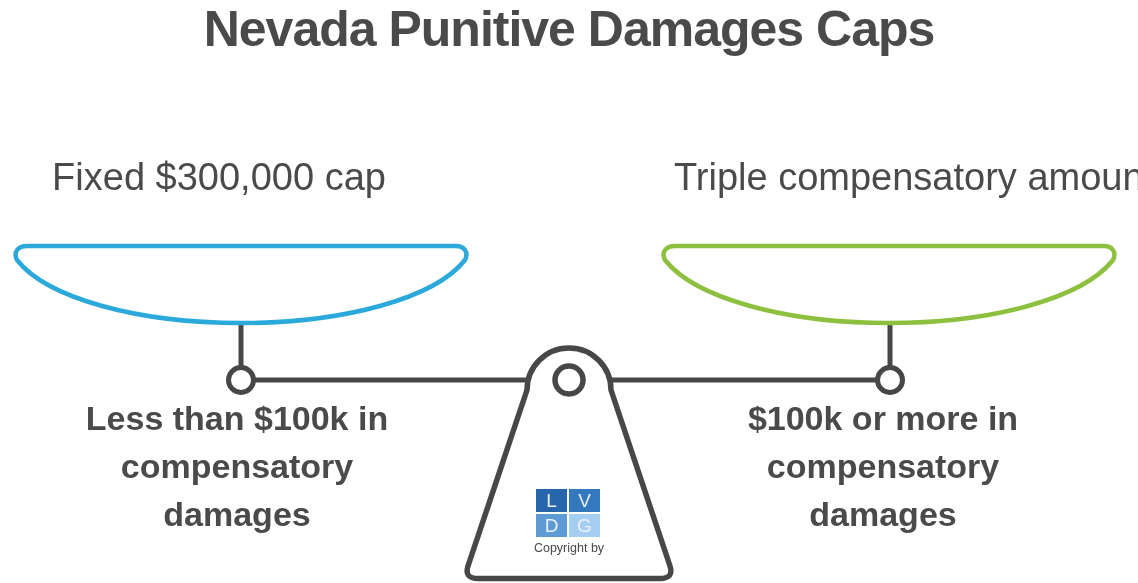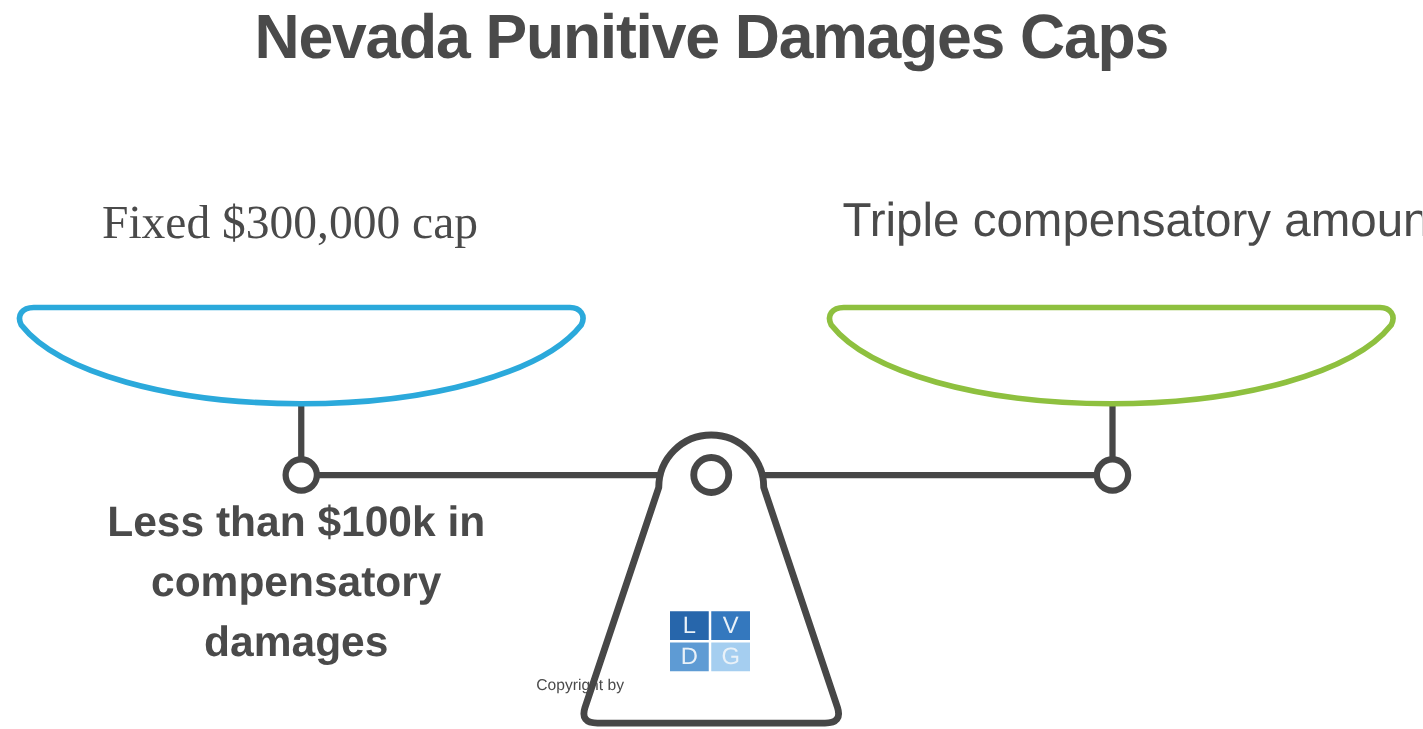--- a/index.html
+++ b/index.html
@@ -30,21 +30,21 @@
   .top-label {
     position: absolute;
     top: 156px;
     width: 400px;
     text-align: center;
     white-space: nowrap;
     font-size: 38px;
     font-weight: 400;
     color: #4a4a4a;
   }
-  .top-label.left  { left: 32px; font-family: Liberation Serif, serif;  }
+  .top-label.left  { left: 19px;  }
   .top-label.right { left: 674px; }
   .bottom-label {
     position: absolute;
     top: 394px;
     width: 380px;
     text-align: center;
     font-size: 34px;
     line-height: 48px;
     font-weight: 700;
     color: #4a4a4a;
@@ -71,21 +71,21 @@
     font-size: 19px;
     font-weight: 400;
     color: #e9f1f8;
     line-height: 1;
   }
   .copyright {
     position: absolute;
     left: 429px;
     top: 540px;
     width: 280px;
-    text-align: left;
+    text-align: center;
     font-size: 12.5px;
     line-height: 16px;
     color: #4a4a4a;
   }
 </style>
 </head>
 <body>
 
 <div class="canvas">
 
@@ -112,20 +112,21 @@
              L 670 566 Q 674 578.5 660 578.5 Z" fill="#ffffff" stroke-width="5.5" stroke-linejoin="round" stroke="#474747"></path>
 
     <circle cx="569" cy="380" r="14" fill="#ffffff" stroke-width="5.5" stroke="#474747"></circle>
 
     <circle cx="241" cy="380" r="12.5" fill="#ffffff" stroke-width="5" stroke="#474747"></circle>
     <circle cx="890" cy="380" r="12.5" fill="#ffffff" stroke-width="5" stroke="#474747"></circle>
   </svg>
 
   <div class="bottom-label left">Less than $100k in compensatory damages</div>
 
+  <div class="bottom-label right">$100k or more in compensatory damages</div>
 
   <div class="logo">
     <div class="logo-cell" style="background-color: rgb(39, 102, 171);">L</div>
     <div class="logo-cell" style="background-color: rgb(52, 120, 190);">V</div>
     <div class="logo-cell" style="background-color: rgb(94, 155, 212);">D</div>
     <div class="logo-cell" style="background-color: rgb(165, 206, 240);">G</div>
   </div>
 
   <div class="copyright">
     <div>Copyright by</div>

